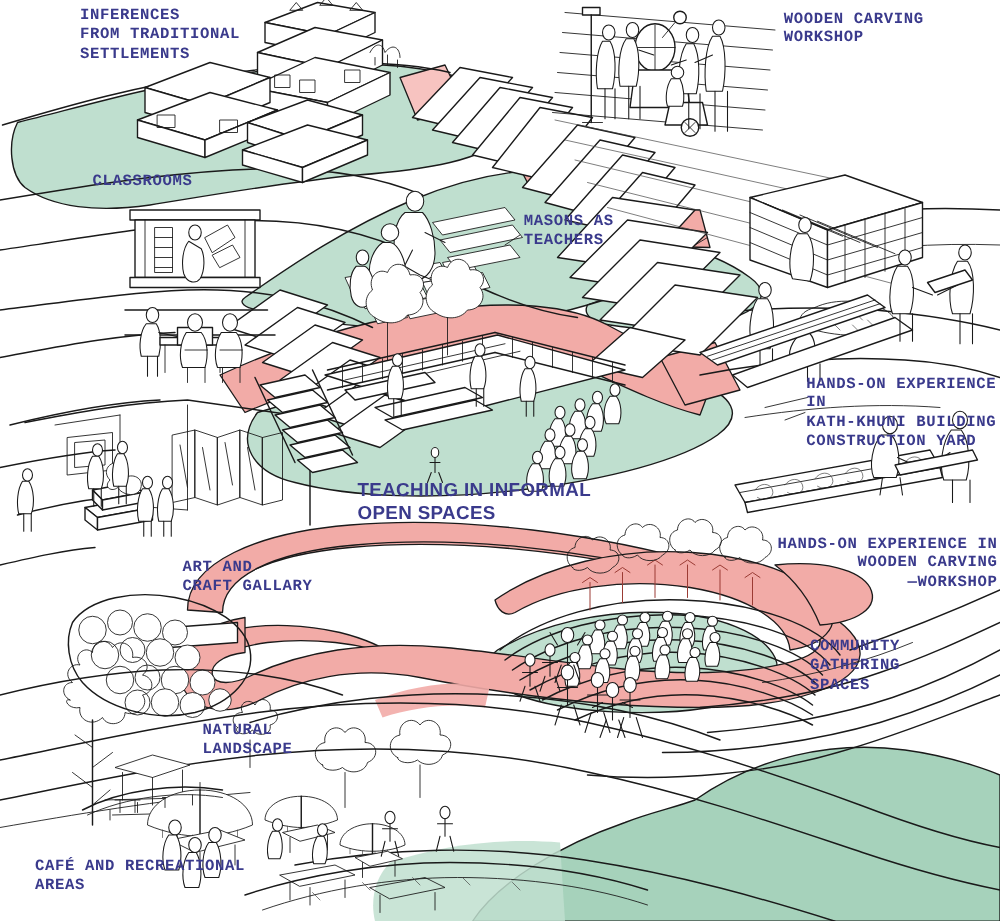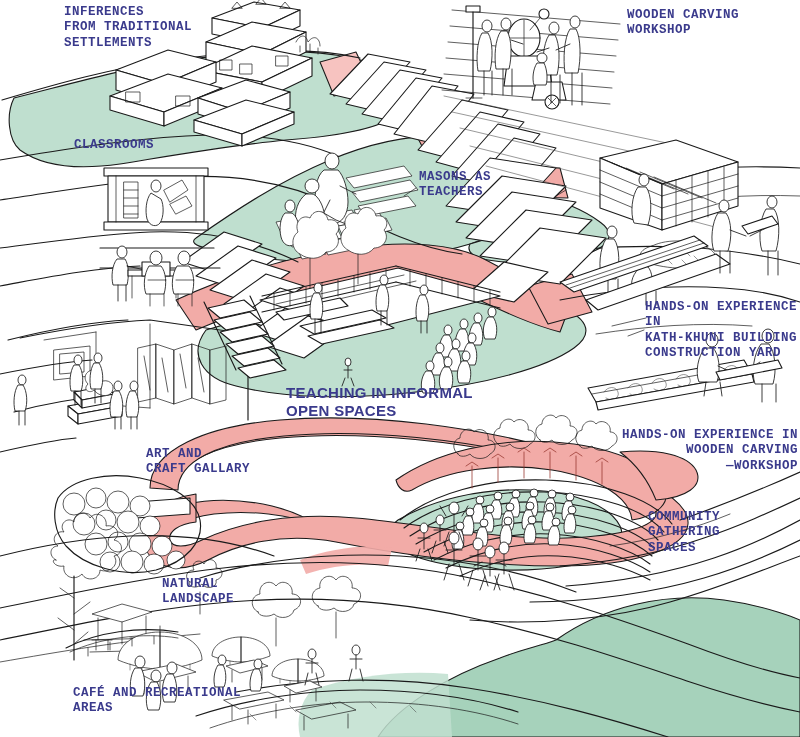--- a/index.html
+++ b/index.html
@@ -919,16 +919,16 @@
   <div class="lbl big r" style="left:612px; top:428px; width:186px;">HANDS-ON EXPERIENCE IN
 WOODEN CARVING
 —WORKSHOP</div>
 
   <div class="lbl big" style="left:648px; top:510px; width:152px;">COMMUNITY GATHERING
 SPACES</div>
 
   <div class="lbl big" style="left:126px; top:577px; width:130px;margin-left:36px;">NATURAL
 LANDSCAPE</div>
 
-  <div class="lbl big" style="left:28px; top:686px; width:215px;margin-left:45px;">CAFÉ AND RECREATIONAL
+  <div class="lbl big" style="left:28px; top:686px; width:215px;">CAFÉ AND RECREATIONAL
 AREAS</div>
 
 </div>
 
 </body></html>

